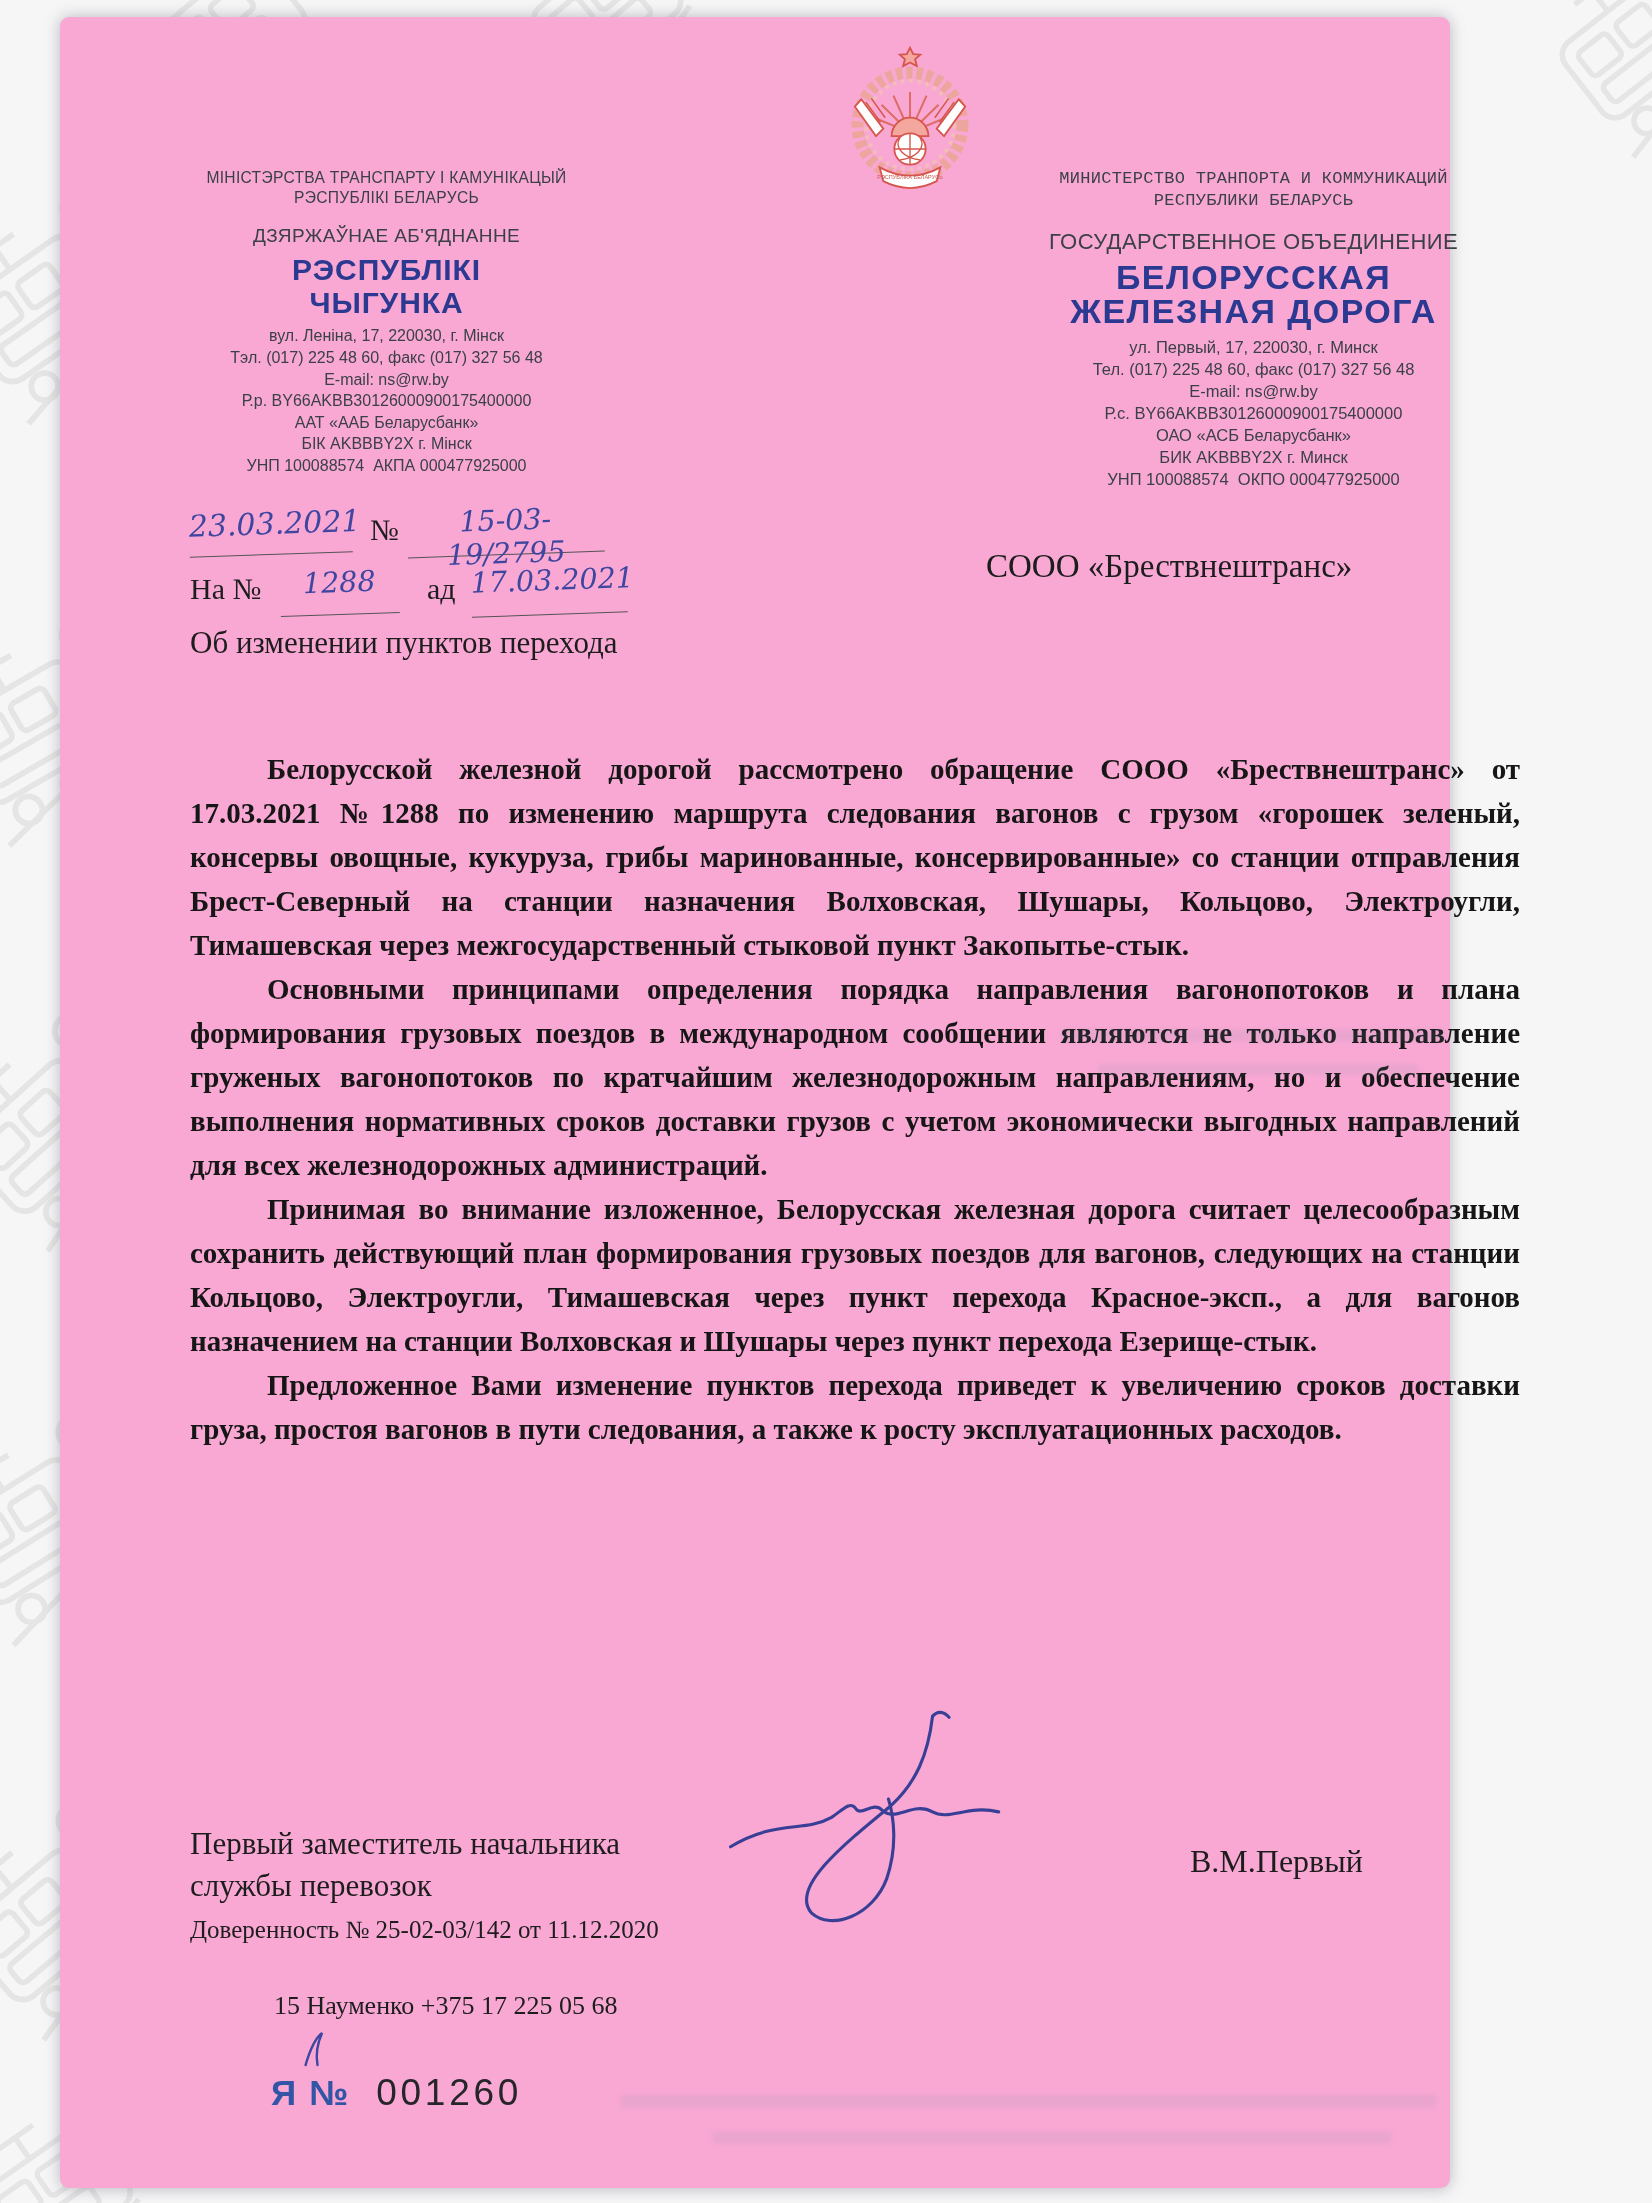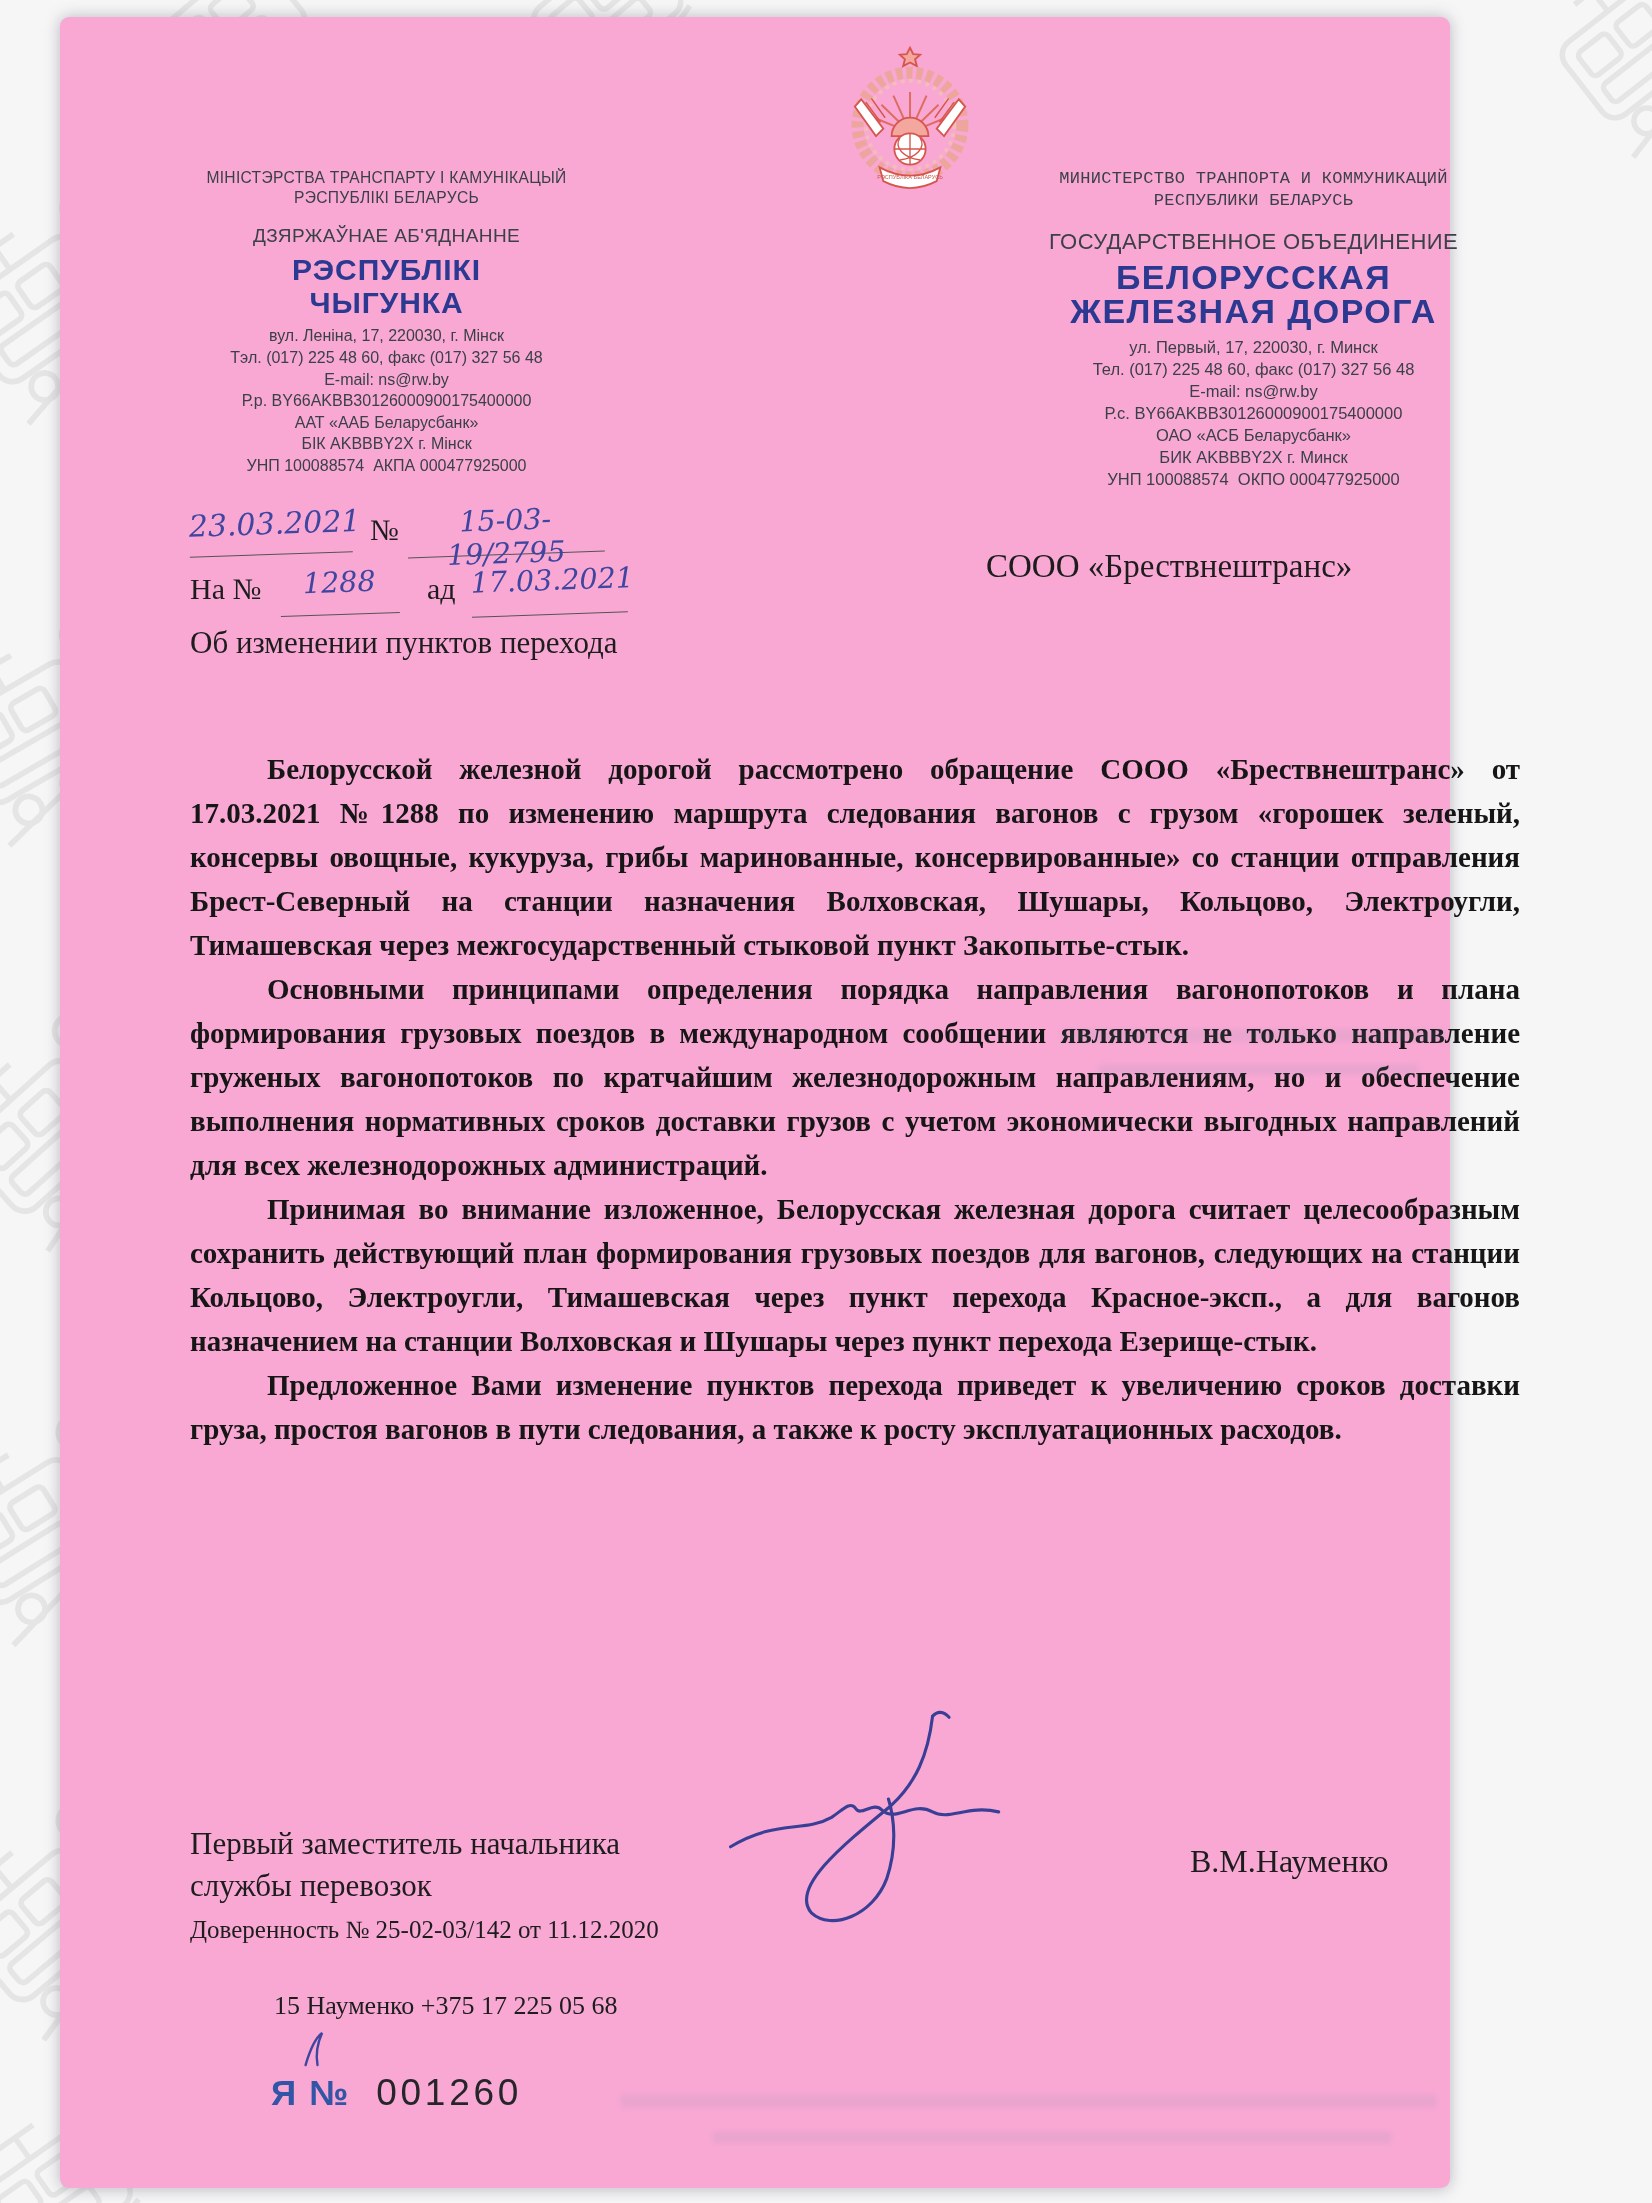--- a/index.html
+++ b/index.html
@@ -176,21 +176,21 @@
     <div>службы перевозок</div>
   </div>
   <div class="abs serif" style="left:130px;top:1899px;font-size:25px">Доверенность № 25-02-03/142 от 11.12.2020</div>
 
   <svg class="abs sig-svg" style="left:643px;top:1692px" width="303" height="225" viewBox="0 0 330 245">
     <path d="M250 8 C245 50 232 80 205 105 C150 150 95 195 118 222 C140 242 185 225 200 185 C212 150 208 118 202 98"></path>
     <path d="M30 150 C80 120 110 135 140 118 C152 110 160 100 166 108 C172 118 185 100 195 110 C210 124 228 100 250 112 C268 122 288 104 322 112"></path>
     <path d="M250 8 C255 2 262 2 268 9"></path>
   </svg>
 
-  <div class="abs serif" style="left:1130px;top:1826px;font-size:32px">В.М.Науменко</div>
+  <div class="abs serif" style="left:1130px;top:1826px;font-size:32px">В.М.Первый</div>
 
   <div class="abs serif" style="left:214px;top:1974px;font-size:26px">15 Науменко +375 17 225 05 68</div>
   <svg class="abs tick-svg" style="left:241px;top:2013px" width="27.5" height="39" viewBox="0 0 30 42">
     <path d="M5 38 C9 24 15 9 23 3 C18 14 16 27 18 38"></path>
   </svg>
 
   <div class="abs" style="left:211px;top:2055px;display:flex;align-items:baseline;gap:26px">
     <span class="form-series">Я №</span>
     <span class="form-number">001260</span>
   </div>

